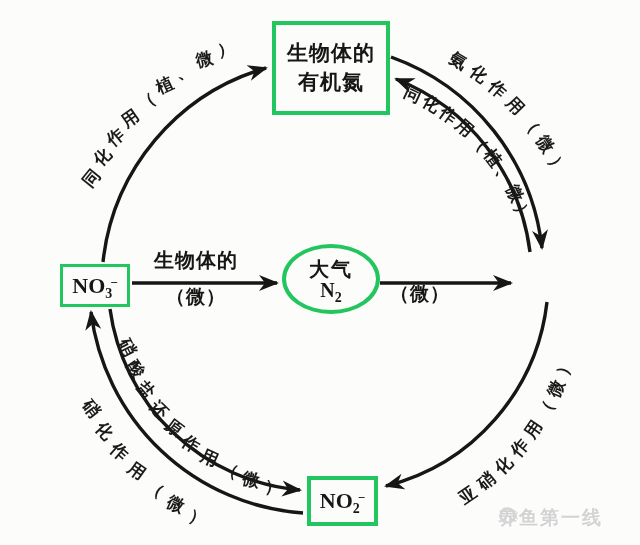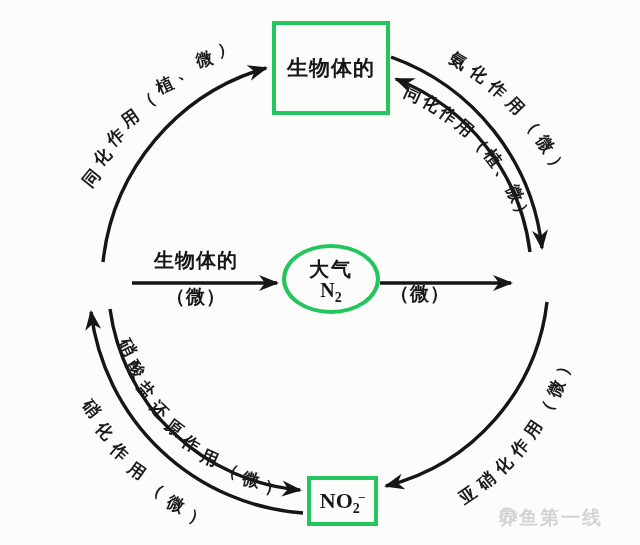--- a/index.html
+++ b/index.html
@@ -126,23 +126,27 @@
         <text transform="translate(533.2,429.0) rotate(-55.7)">用</text>
         <text transform="translate(545.4,409.2) rotate(-61.0)">（</text>
         <text transform="translate(555.7,388.3) rotate(-66.3)">微</text>
         <text transform="translate(564.1,366.5) rotate(-71.6)">）</text>
       </g>
   </svg>
 
   <div class="node organic" style="left:272px;top:21px;width:118px;height:94px;">
     <div>
       <div>生物体的</div>
+      <div>有机氮</div>
     </div>
   </div>
 
+  <div class="node" style="left:60px;top:264px;width:70px;height:43px;border-width:3px;">
+    <span class="chem"><span>NO</span><sub>3</sub><sup>−</sup></span>
+  </div>
 
   <div class="node gas-circle" style="left:282px;top:244px;width:98px;height:70px;">
     <div class="gas-word">大气</div>
     <div class="chem" style="font-size:20px;line-height:20px;"><span>N</span><sub>2</sub></div>
   </div>
 
 
   <div class="node" style="left:307px;top:476px;width:71px;height:50px;">
     <span class="chem"><span>NO</span><sub>2</sub><sup>−</sup></span>
   </div>

